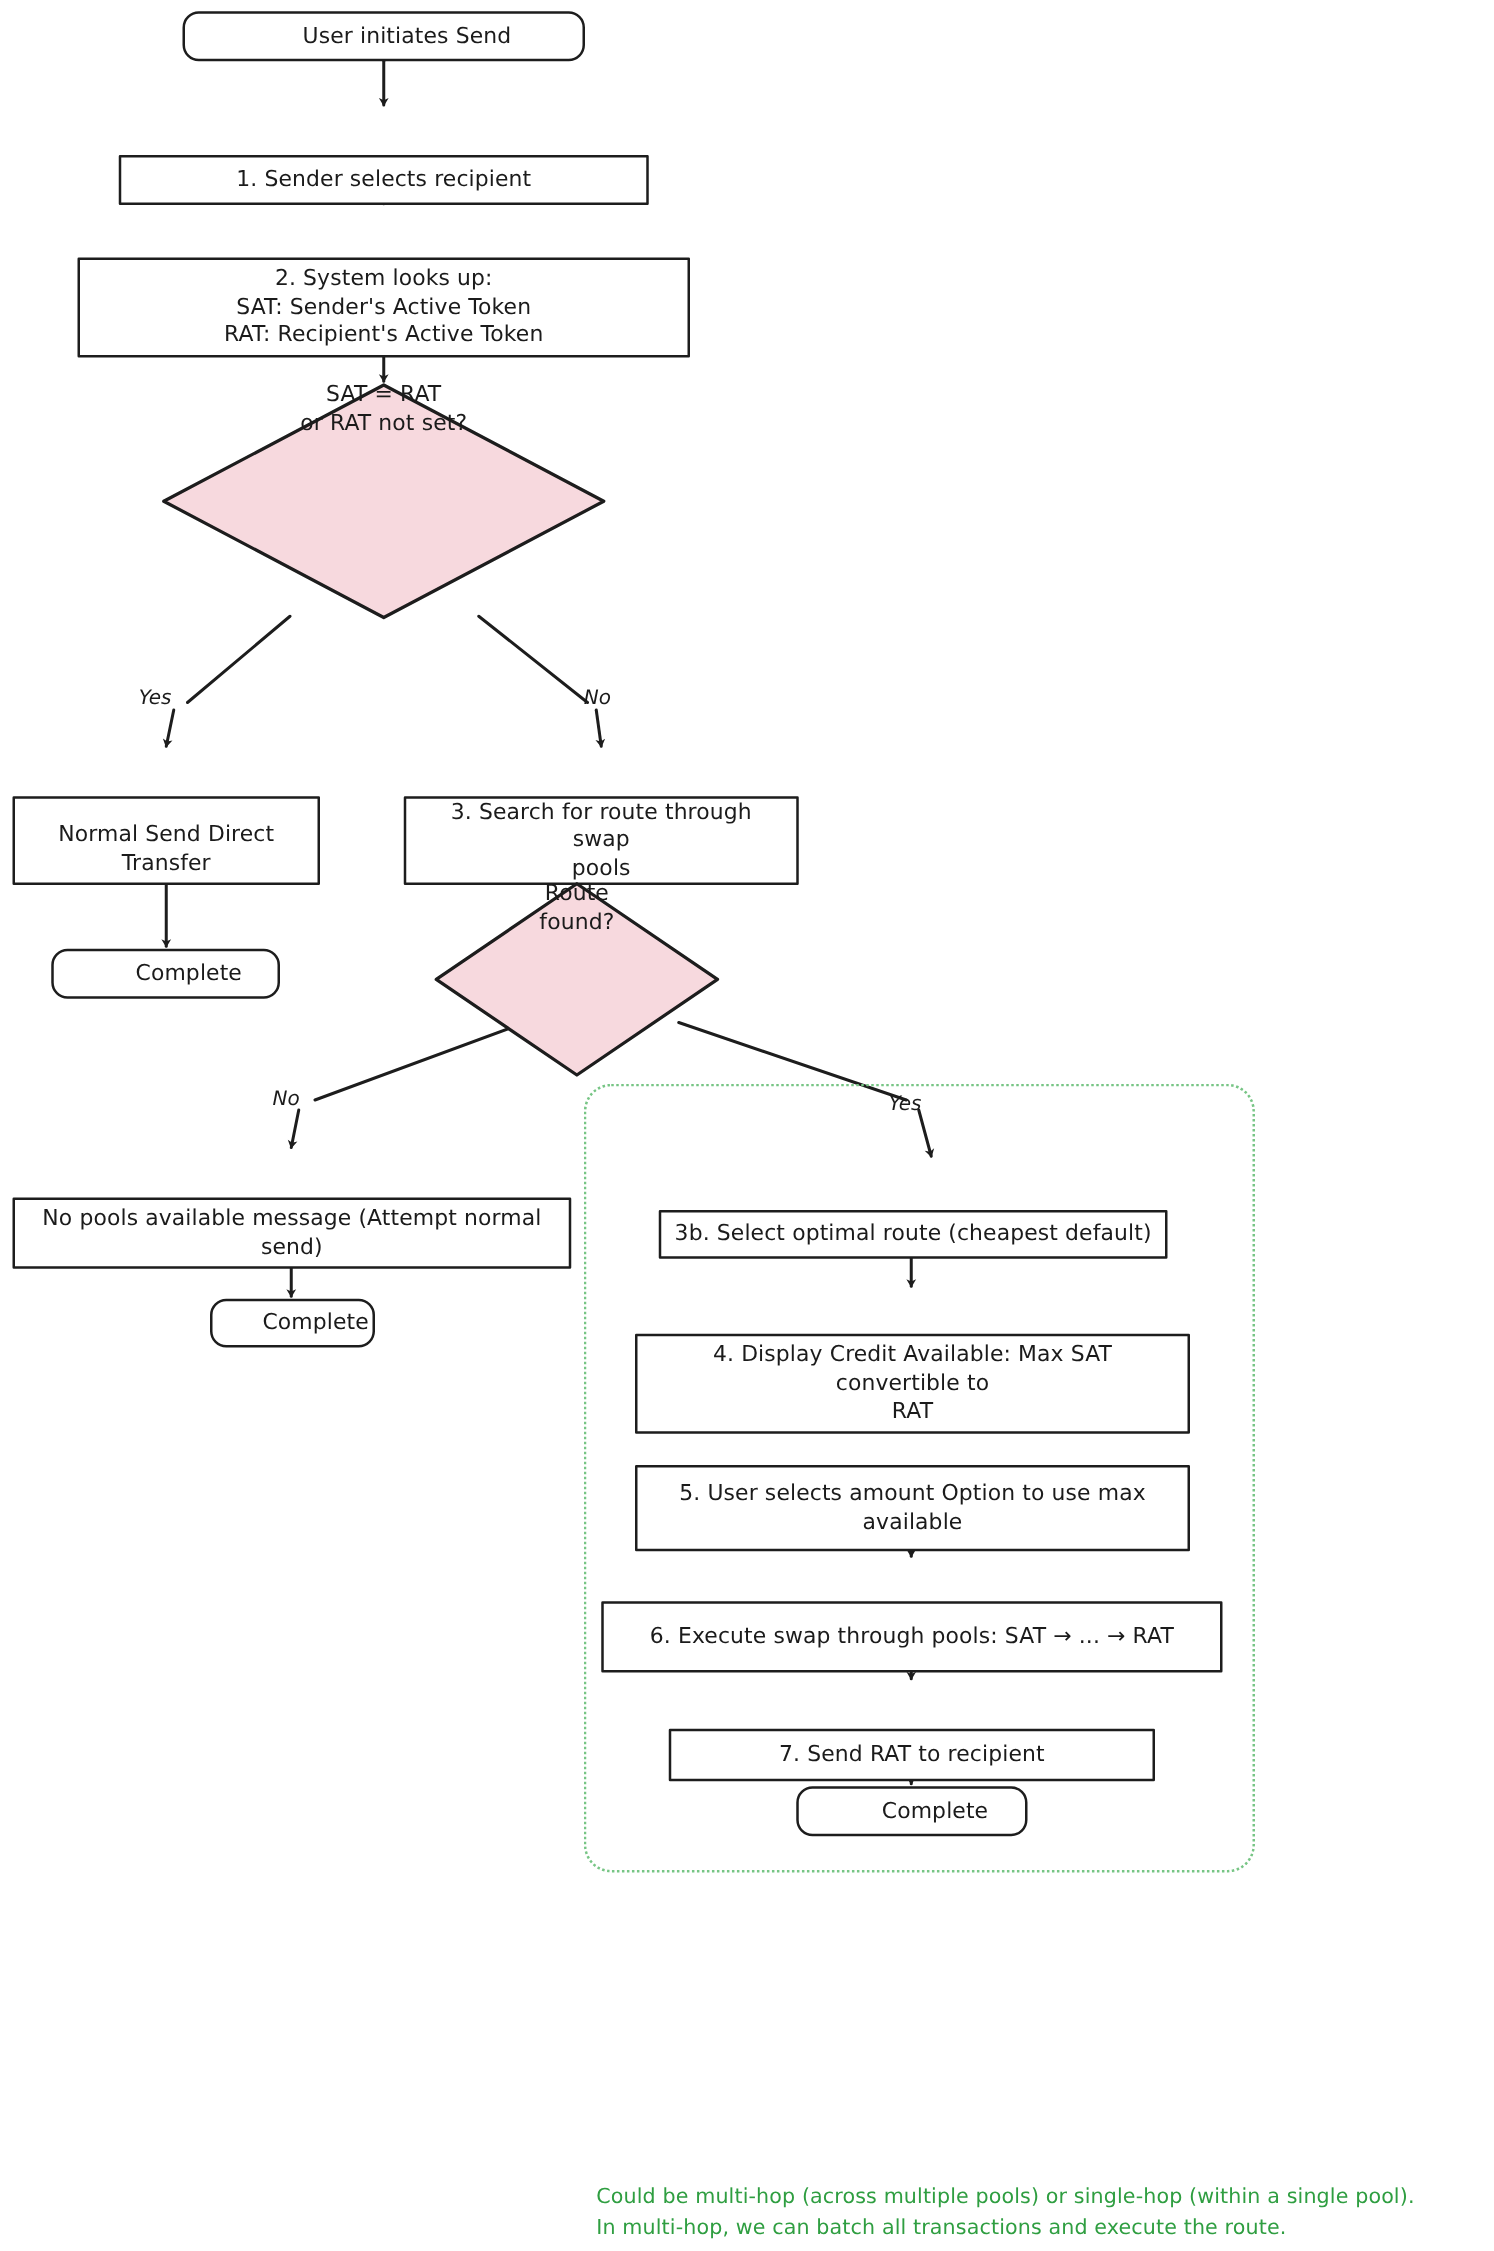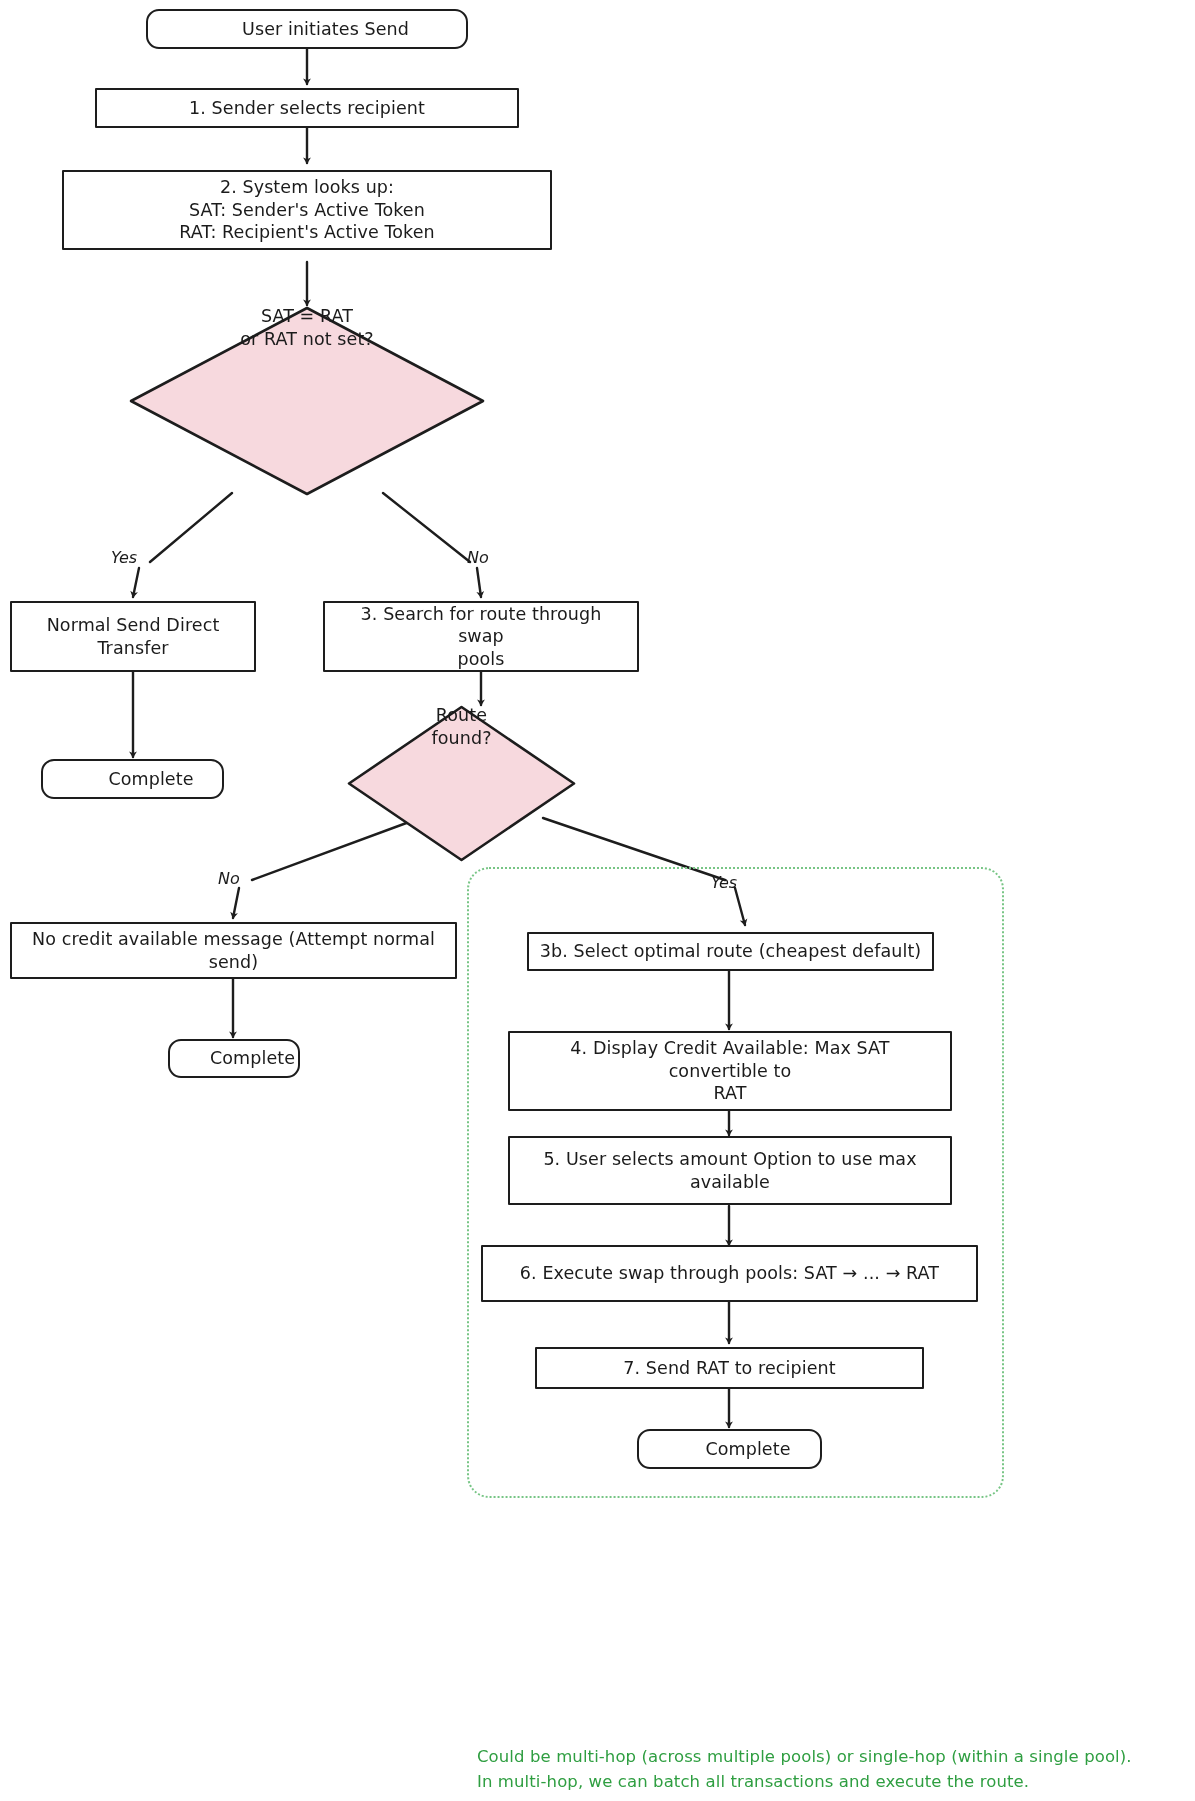--- a/index.html
+++ b/index.html
@@ -31,21 +31,21 @@
     color:#1b1b1b;
     background:#ffffff;
     border:2.2px solid #1d1d1d;
     line-height:1.28;
     letter-spacing:.1px;
     font-size:17.5px;
     padding:4px 10px;
     z-index:3;
   }
   .node.rounded{ border-radius:13px;padding-left:47px; }
-  .node.rect{ border-radius:1px; }
+  .node.rect{ border-radius:1px;margin-top:36px; }
   .diamond-wrap{
     position:absolute;
     z-index:3;
     display:flex;
     align-items:flex-start;
     justify-content:center;
   }
   .diamond-wrap svg{ position:absolute; left:0; top:0; }
   .diamond-wrap .dlabel{
     position:relative;
@@ -151,21 +151,21 @@
     <svg width="358" height="192" viewBox="0 0 358 192" xmlns="http://www.w3.org/2000/svg">
       <polygon points="179,3 355,96 179,189 3,96" fill="#f7d9de" stroke="#1d1d1d" stroke-width="2.6" stroke-linejoin="round"></polygon>
     </svg>
     <div class="dlabel" style="white-space:pre-line;">SAT = RAT
 or RAT not set?</div>
   </div>
 
   <span class="edge-label" style="left:111px; top:548px;">Yes</span>
   <span class="edge-label" style="left:467px; top:548px;">No</span>
 
-  <div class="node rect" style="left:10px; top:601px; width:246px; height:71px; white-space:pre-line;">
+  <div class="node rect" style="left:10px; top:601px; width:246px; height:71px; white-space:pre-line;align-items:flex-end;">
     <span>Normal Send Direct
 Transfer</span>
   </div>
 
   <div class="node rect" style="left:323px; top:601px; width:316px; height:71px; white-space:pre-line;">
     <span>3. Search for route through swap
 pools</span>
   </div>
 
   <div class="node rounded" style="left:41px; top:759px; width:183px; height:40px;">
@@ -177,21 +177,21 @@
       <polygon points="115.5,3 228,79.5 115.5,156 3,79.5" fill="#f7d9de" stroke="#1d1d1d" stroke-width="2.6" stroke-linejoin="round"></polygon>
     </svg>
     <div class="dlabel" style="white-space:pre-line;">Route
 found?</div>
   </div>
 
   <span class="edge-label" style="left:218px; top:869px;">No</span>
   <span class="edge-label" style="left:711px; top:873px;">Yes</span>
 
   <div class="node rect" style="left:10px; top:922px; width:447px; height:57px;">
-    <span>No credit available message (Attempt normal send)</span>
+    <span>No pools available message (Attempt normal send)</span>
   </div>
 
   <div class="node rounded" style="left:168px; top:1039px; width:132px; height:39px;">
     <span>Complete</span>
   </div>
 
   <div class="node rect" style="left:527px; top:932px; width:407px; height:39px;">
     <span>3b. Select optimal route (cheapest default)</span>
   </div>
 

